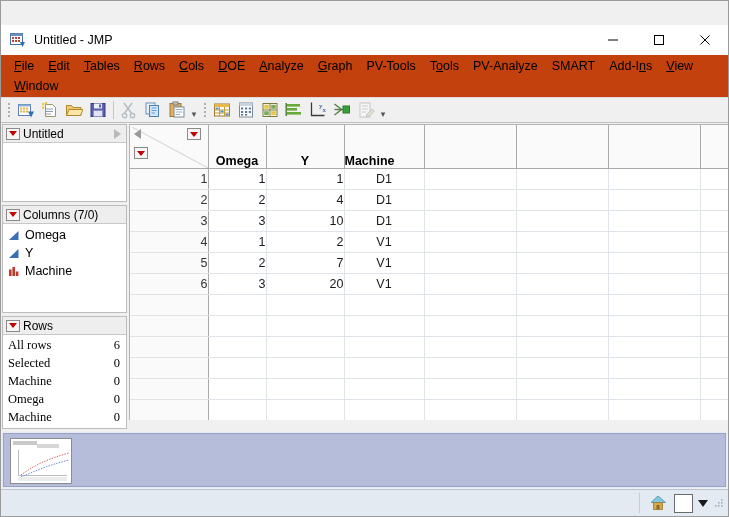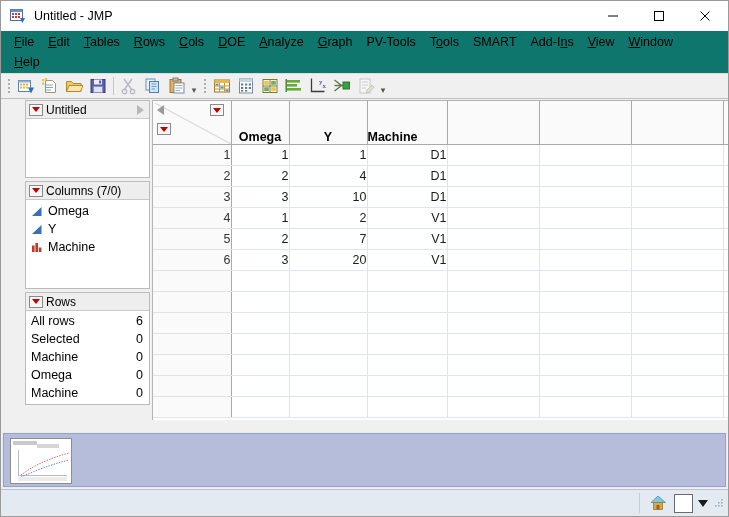--- a/index.html
+++ b/index.html
@@ -17,36 +17,37 @@
     background: #f0f0f0;
     display: flex; flex-direction: column;
   }
 
   
   .titlebar {
     height: 30px; flex: 0 0 30px;
     background: #ffffff;
     display: flex; align-items: center;
     position: relative;
+    margin-top: 24px;
   }
   .title-icon {
     width: 16px; height: 16px; margin-left: 9px; margin-right: 8px;
     position: relative; flex: 0 0 16px;
   }
   .title-text { font-size: 12.5px; color: #000; }
   .win-btns { position: absolute; right: 0; top: 0; height: 30px; display: flex; }
   .win-btn {
     width: 46px; height: 30px;
     display: flex; align-items: center; justify-content: center;
     color: #000;
   }
 
   
   .menubar {
-    background: #0f766e;
+    background: #c2410c;
     padding: 2px 6px 1px 6px;
     flex: 0 0 auto;
     line-height: 1.0;
   }
   .menurow { display: flex; flex-wrap: wrap; }
   .menu-item {
     font-size: 12.5px; color: #000;
     padding: 3px 7px 4px 7px;
     white-space: nowrap;
   }
@@ -76,21 +77,20 @@
   .tb-overflow {
     width: 10px; height: 24px; display: flex; align-items: flex-end;
     justify-content: center; padding-bottom: 3px; color: #555; font-size: 9px;
   }
 
   
   .body {
     flex: 1 1 auto; display: flex; min-height: 0;
     background: #f0f0f0;
     padding: 1px 0 11px 1px;
-    margin-left: 23px;
   }
 
   
   .sidebar {
     width: 127px; flex: 0 0 127px;
     display: flex; flex-direction: column;
     background: #f0f0f0;
     padding-right: 2px;
   }
   .panel { background: #ffffff; border: 1px solid #bcbcbc; margin-bottom: 3px; }
@@ -119,21 +119,21 @@
   }
   .panel-body { background: #fff; }
   #panel-source .panel-body { height: 58px; }
   #panel-columns .panel-body { height: 88px; padding-top: 2px; }
   .col-item {
     display: flex; align-items: center; height: 18px;
     padding-left: 5px; font-size: 12.5px; color: #000;
   }
   .col-icon { width: 14px; flex: 0 0 14px; height: 12px; margin-right: 3px;
               display: flex; align-items: flex-end; }
-  .rows-body { padding: 1px 0 2px 0; }
+  .rows-body { padding: 1px 0 2px 0; font-family: Liberation Serif, serif; }
   .rows-line {
     display: flex; justify-content: space-between;
     padding: 0 6px 0 5px; height: 18px; align-items: center;
     font-size: 12.5px; color: #000;
   }
 
   
   .gridwrap {
     flex: 1 1 auto; min-width: 0;
     background: #fff; border: 1px solid #b4b4b4;
@@ -176,21 +176,21 @@
     text-align: right; padding-right: 5px;
     font-size: 12.5px; color: #333;
   }
   td.cell {
     height: 21px; background: #fff;
     border-right: 1px solid #dfe3ea; border-bottom: 1px solid #dfe3ea;
     font-size: 12.5px; color: #1b1b1b;
     padding: 0 5px;
   }
   td.cell.num { text-align: right; }
-  td.cell.txt { text-align: right; }
+  td.cell.txt { text-align: center; }
 
   
   .dock-outer {
     flex: 0 0 58px; height: 58px;
     background: #f0f0f0; padding: 2px 2px 0 2px;
   }
   .dock {
     height: 54px; background: #b6bdda;
     border: 1px solid #9aa2c4; outline: 1px solid #e9ebf4;
     padding: 4px 0 0 6px;
@@ -282,27 +282,25 @@
       <div class="menu-item"><u>F</u>ile</div>
       <div class="menu-item"><u>E</u>dit</div>
       <div class="menu-item"><u>T</u>ables</div>
       <div class="menu-item"><u>R</u>ows</div>
       <div class="menu-item"><u>C</u>ols</div>
       <div class="menu-item"><u>D</u>OE</div>
       <div class="menu-item"><u>A</u>nalyze</div>
       <div class="menu-item"><u>G</u>raph</div>
       <div class="menu-item">PV-Tools</div>
       <div class="menu-item">T<u>o</u>ols</div>
+      <div class="menu-item">PV-Analyze</div>
       <div class="menu-item">SMART</div>
       <div class="menu-item">Add-I<u>n</u>s</div>
       <div class="menu-item"><u>V</u>iew</div>
       <div class="menu-item"><u>W</u>indow</div>
-    </div>
-    <div class="menurow">
-      <div class="menu-item"><u>H</u>elp</div>
     </div>
   </div>
 
   <div class="toolbar">
     <div class="grip">
         <i></i>
         <i></i>
         <i></i>
         <i></i>
       </div>

